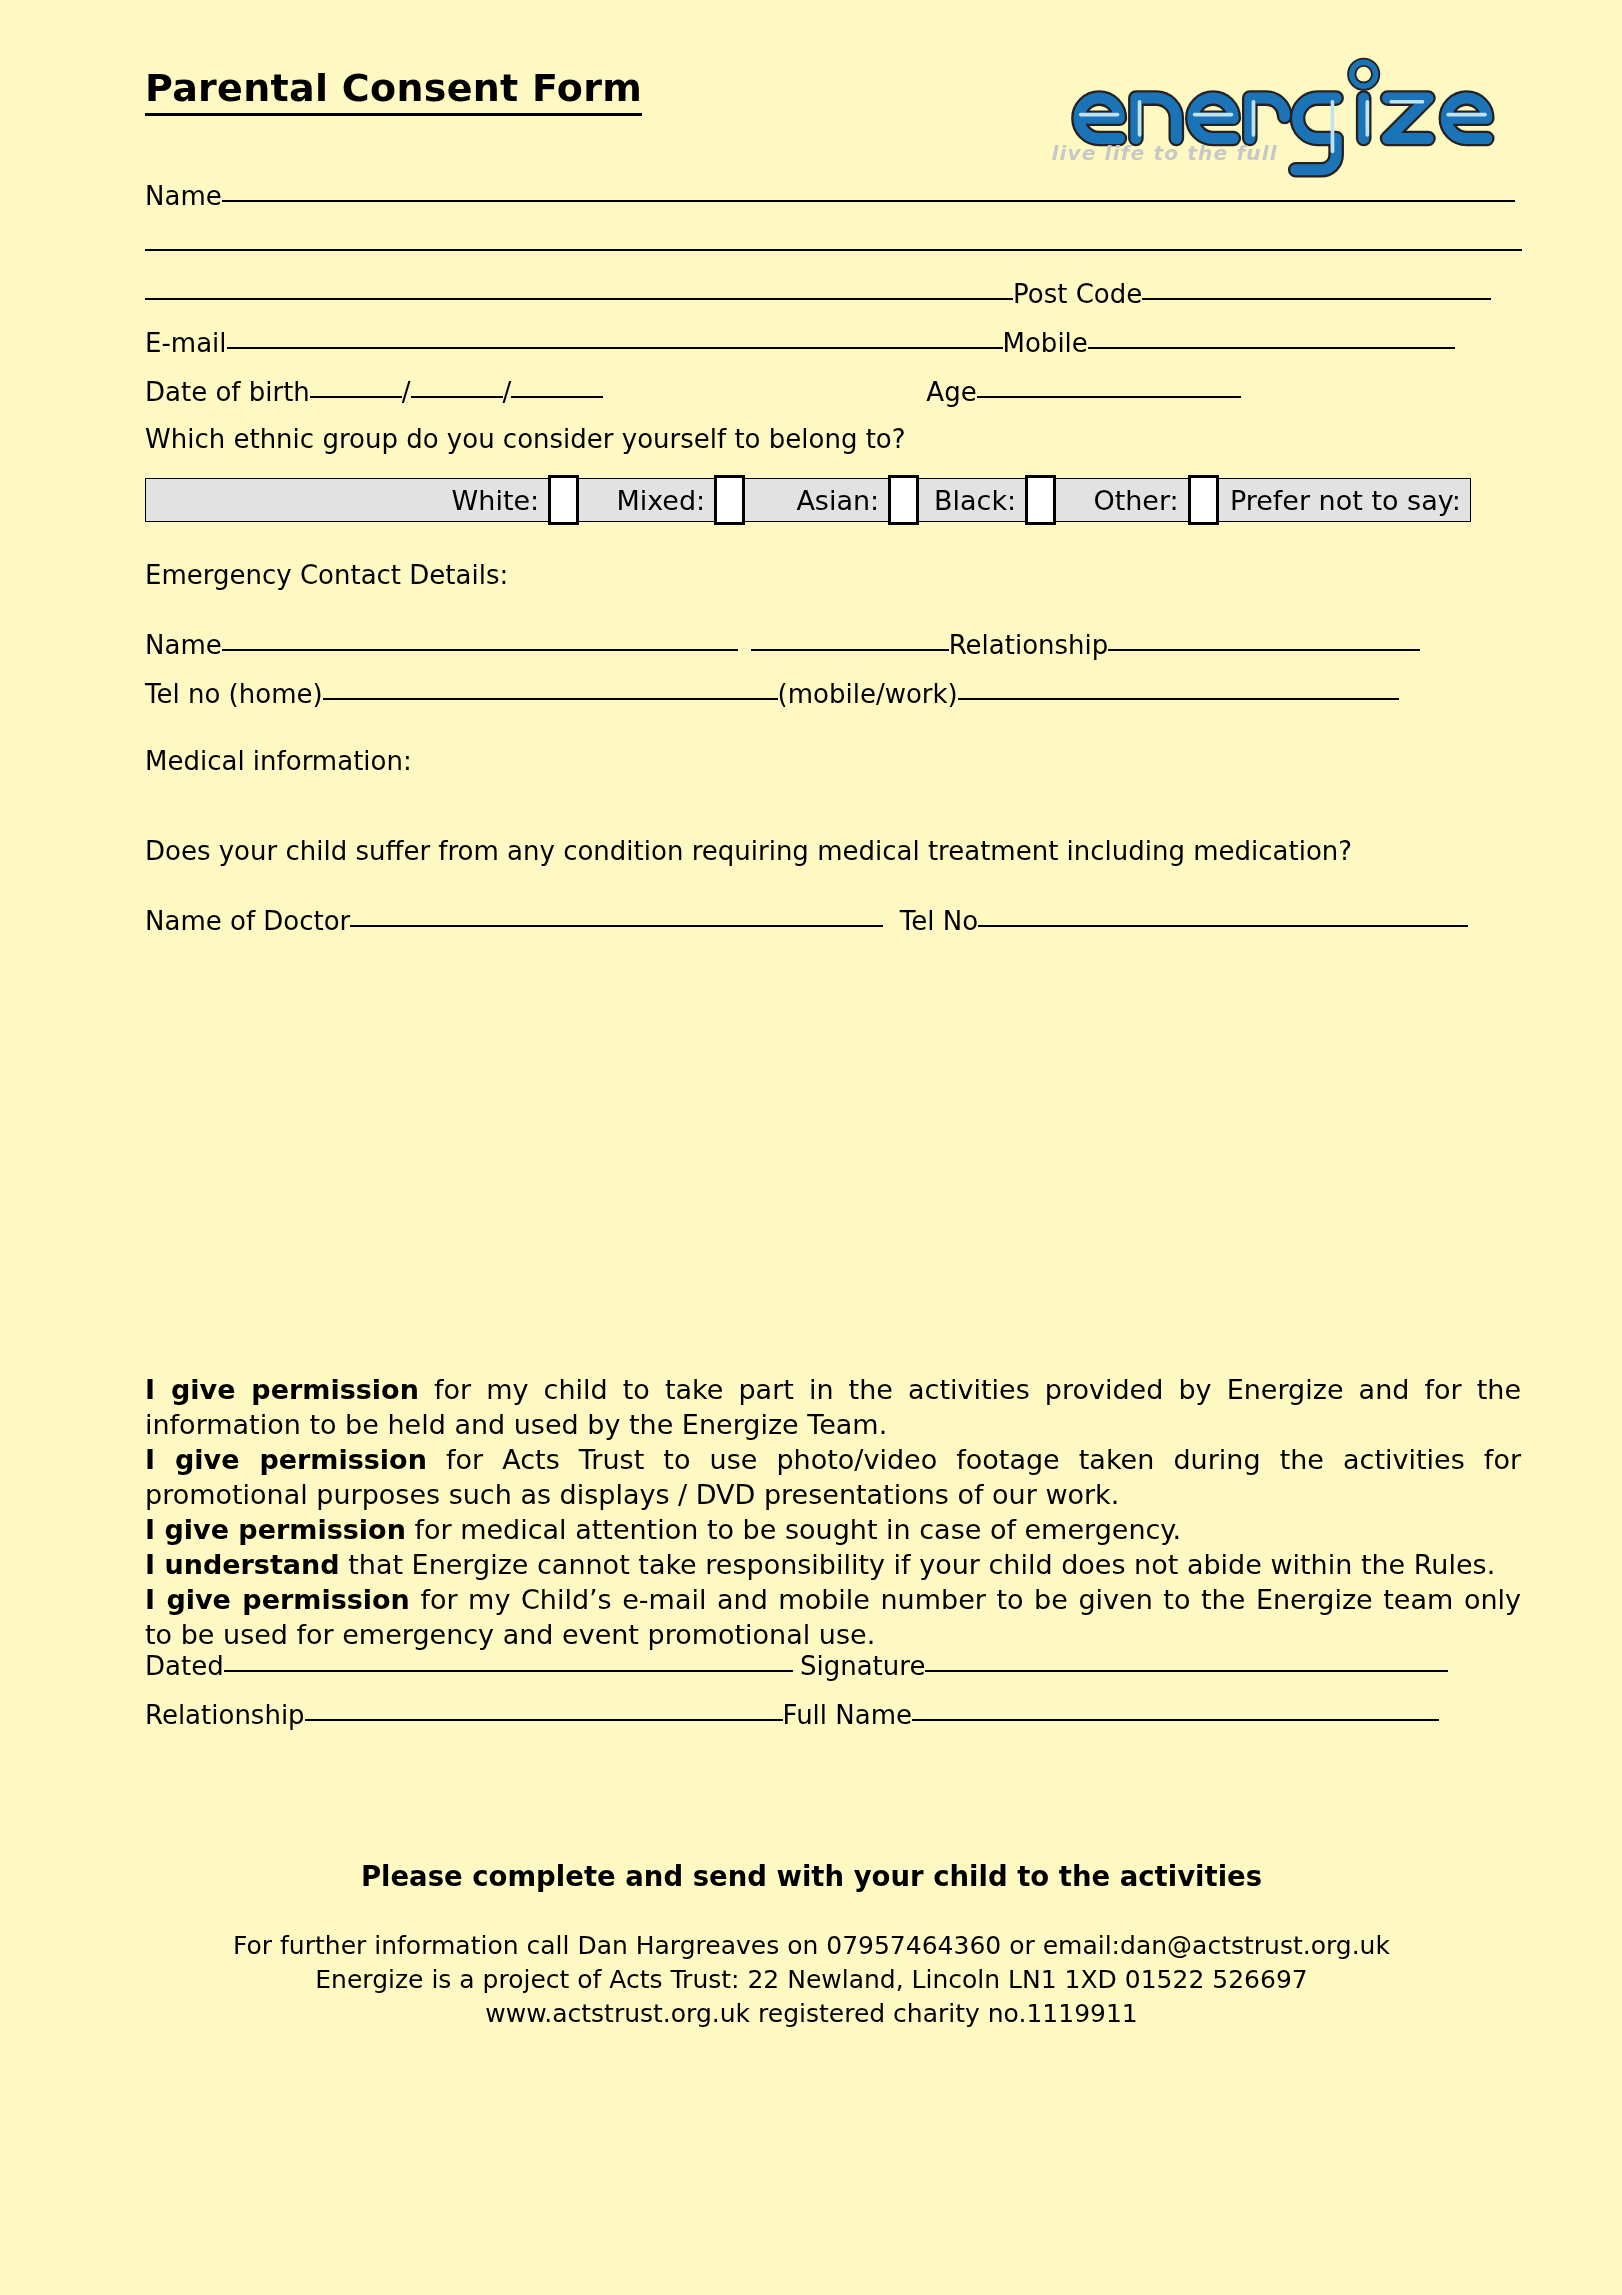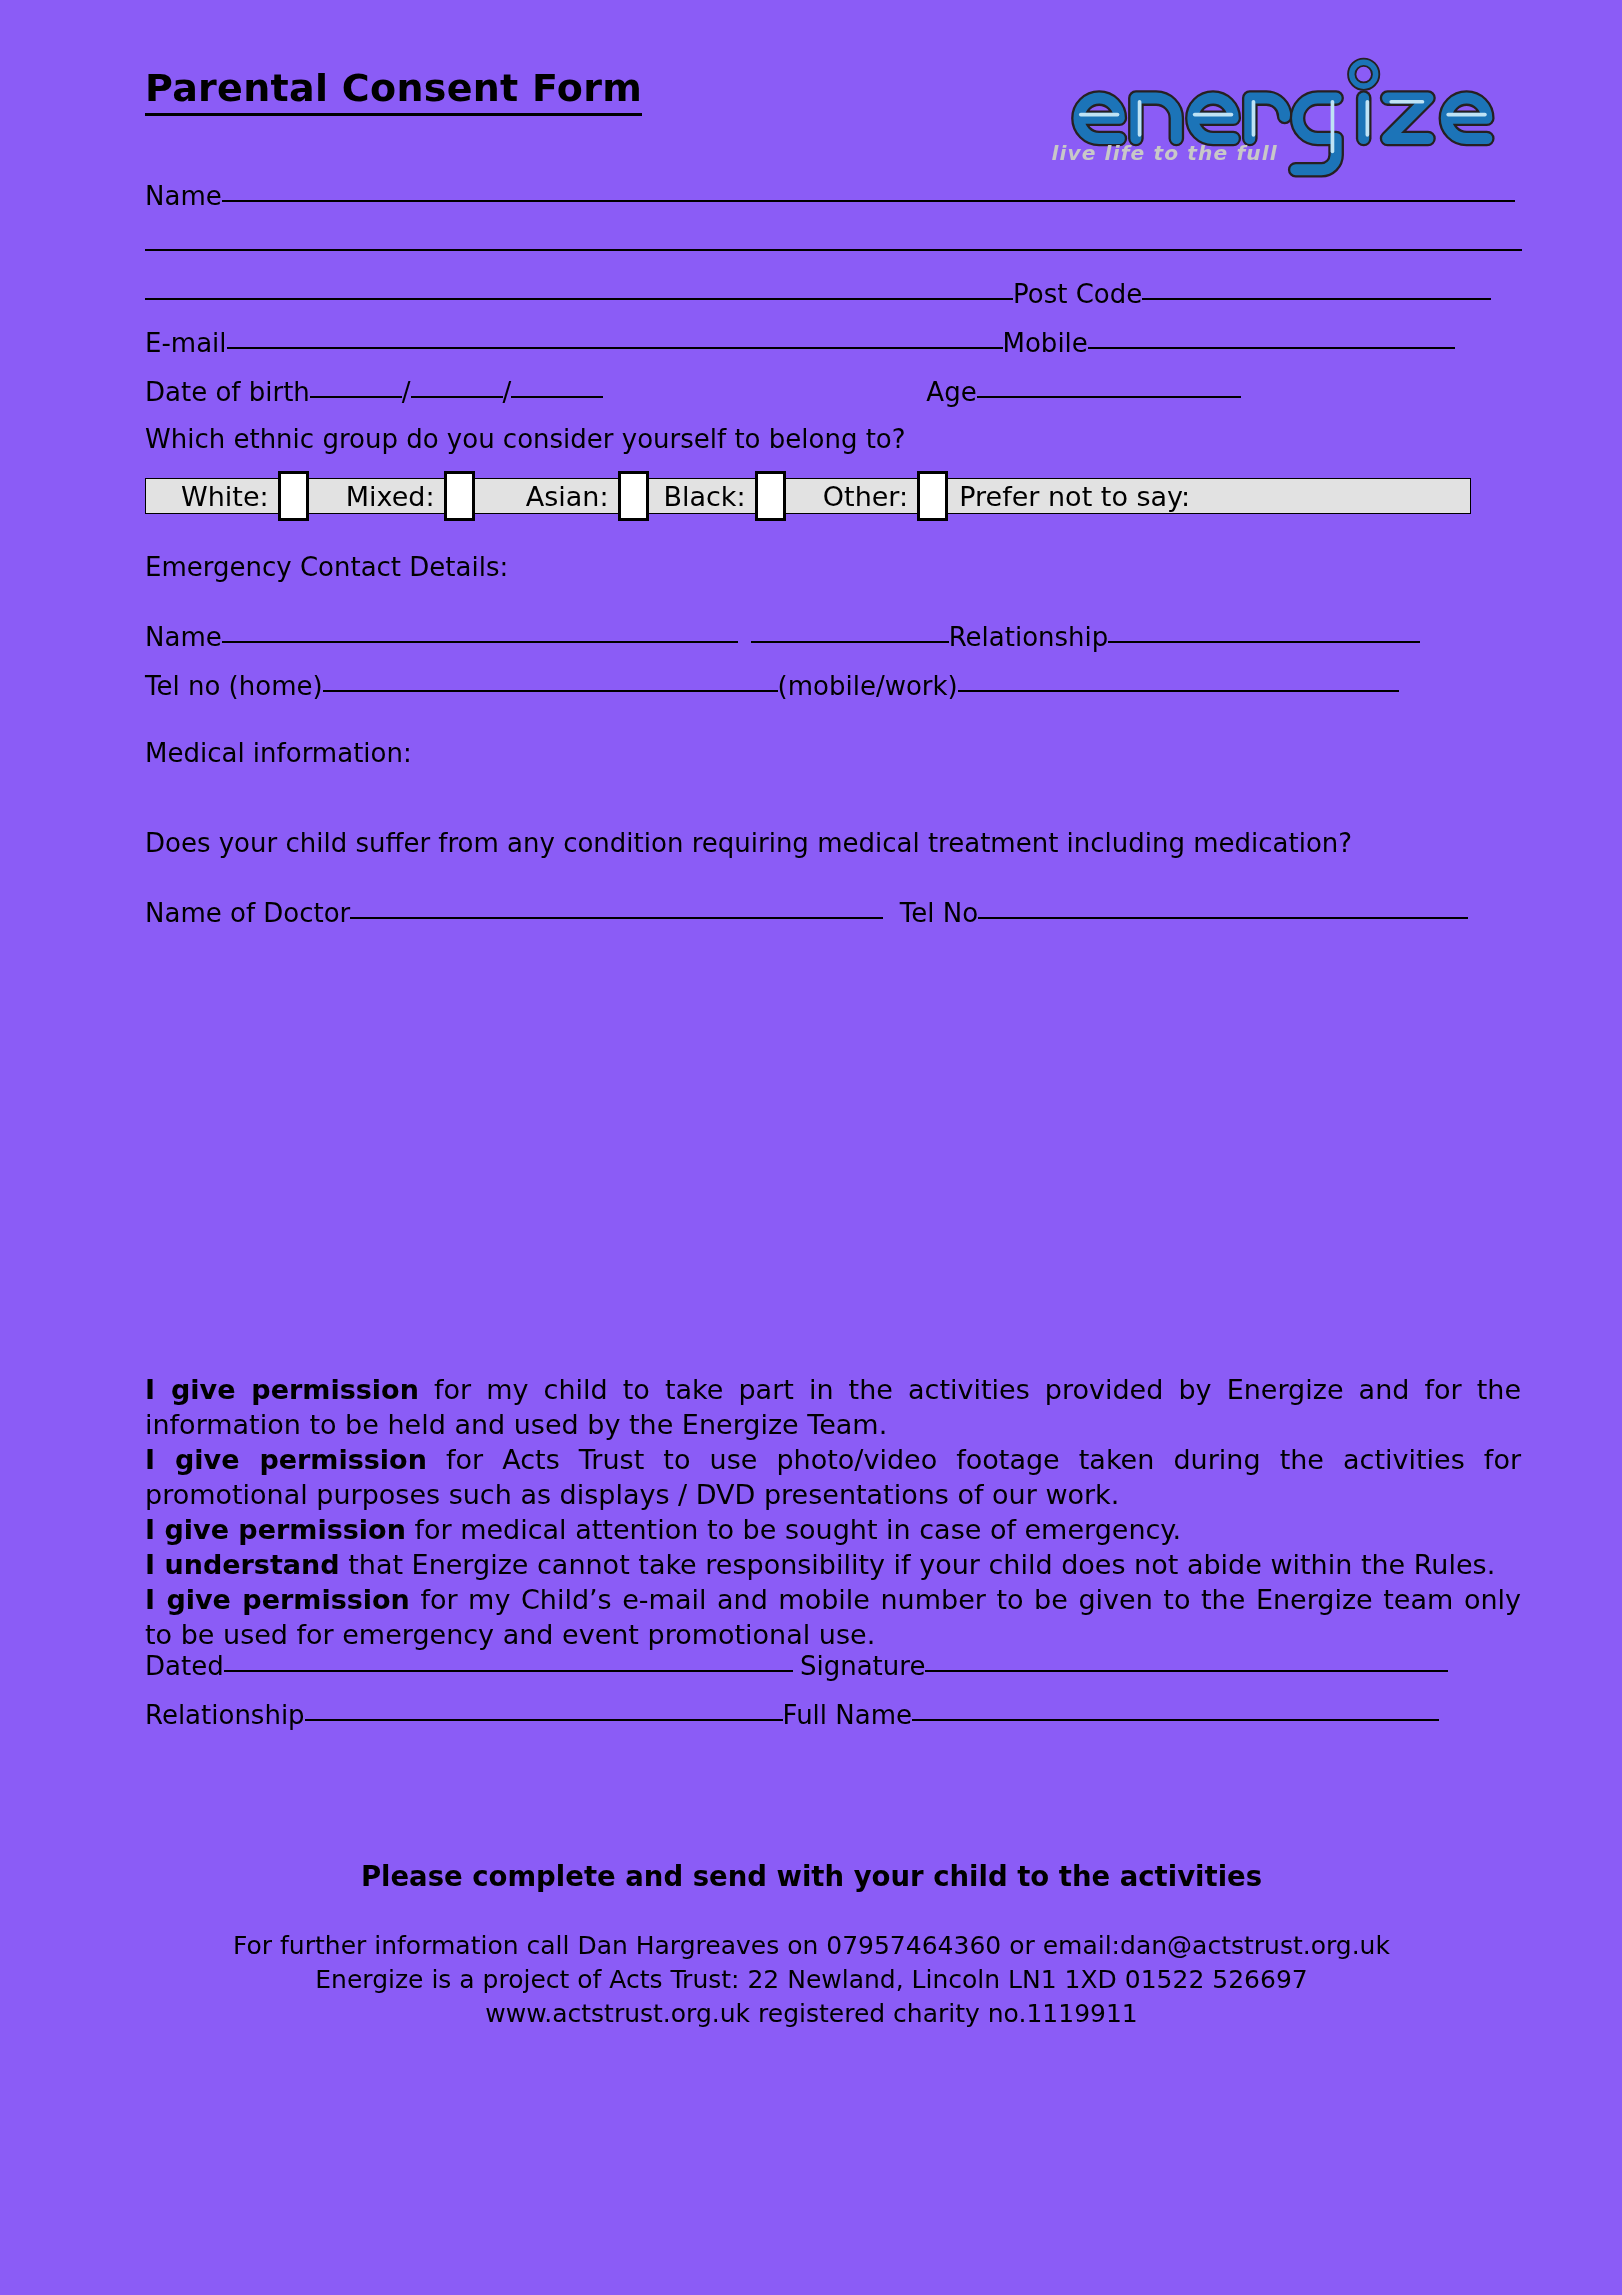--- a/index.html
+++ b/index.html
@@ -13,21 +13,21 @@
     font-family: "DejaVu Sans", sans-serif;
     color: #000000;
     position: relative;
     overflow: hidden;
   }
   .page {
     position: absolute;
     left: 0; top: 0;
     width: 1623px;
     height: 2296px;
-    background: #8b5cf6;
+    background: #fef9c3;
   }
 
   
   .header {
     position: absolute;
     left: 145px;
     top: 33px;
     width: 1377px;
     height: 147px;
   }
@@ -76,28 +76,29 @@
     border-bottom: 2.8px solid #000;
     vertical-align: 2.8px;
     height: 20px;
   }
   .gapline { display:inline-block; height: 20px; }
 
   
   .ethnic-band {
     position: relative;
     width: 1326px;
-    height: 36px;
+    height: 44px;
     background: #e2e2e2;
     border: 1.8px solid #000;
     box-sizing: border-box;
     display: flex;
     align-items: center;
     font-size: 27px;
     white-space: nowrap;
+    justify-content: flex-end;
   }
   .eth-item { display: flex; align-items: center; }
   .eth-label { padding: 0 9.2px 0 0; }
   .eth-box {
     width: 31px;
     height: 50px;
     background: #ffffff;
     border: 3.7px solid #000;
     box-sizing: border-box;
     flex: 0 0 auto;

